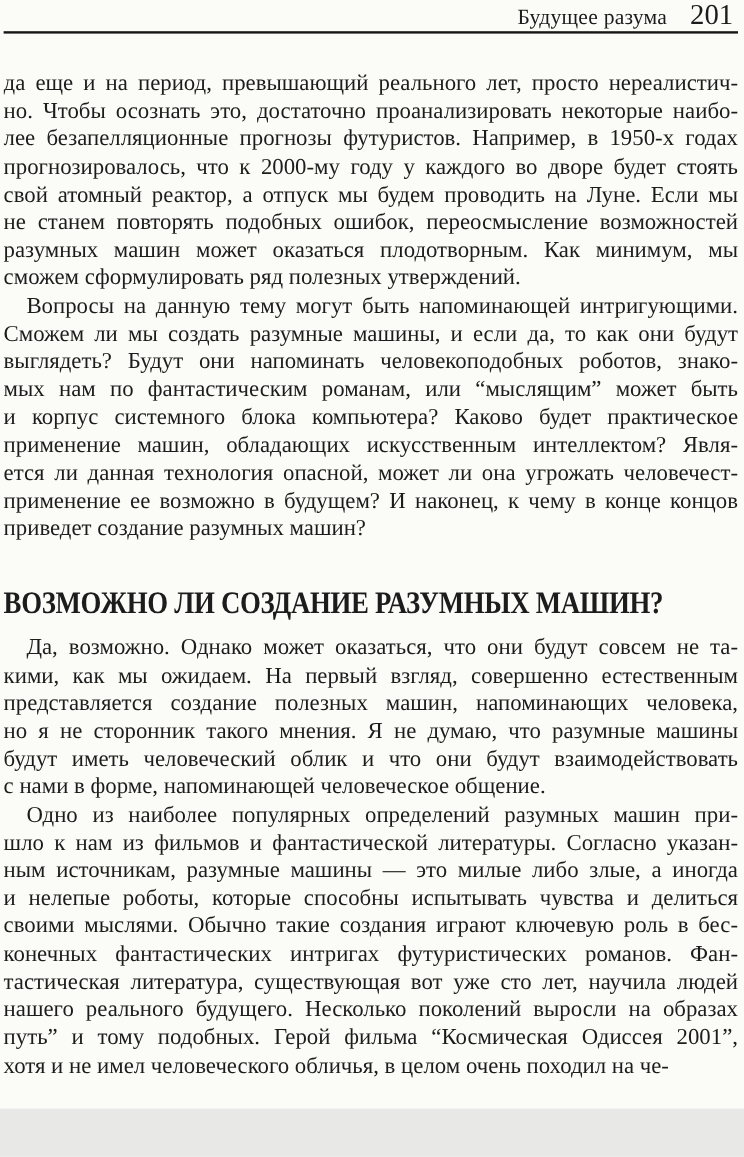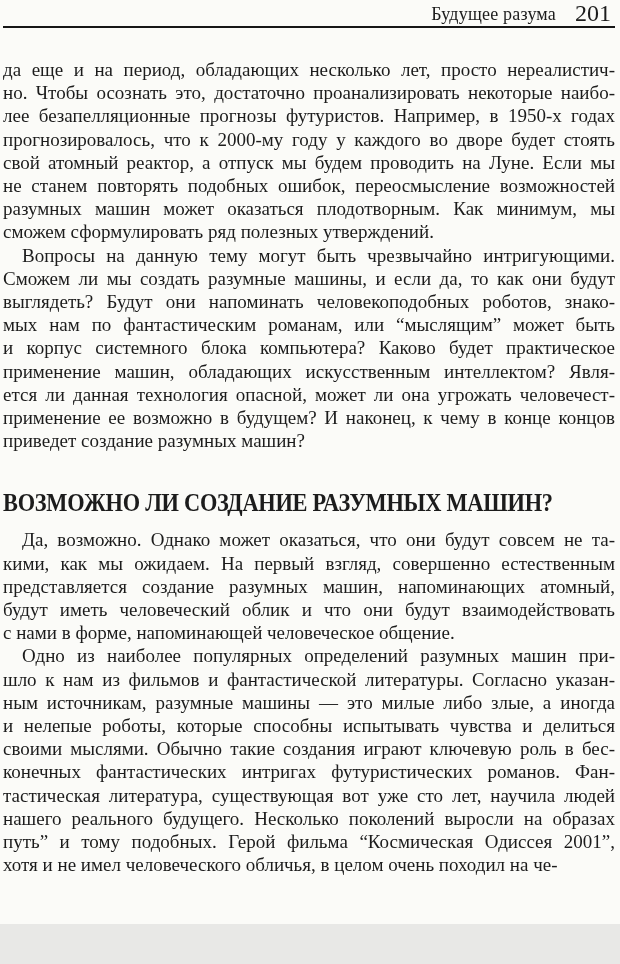--- a/index.html
+++ b/index.html
@@ -75,45 +75,46 @@
 </head>
 <body>
 
 <div class="page">
   <div class="running-head">
     <span class="running-title">Будущее разума</span>
     <span class="page-number">201</span>
   </div>
   <div class="body-text">
       <div class="paragraph">
-        <div class="line">да еще и на период, обладающих несколько лет, просто нереалистич-</div>
+        <div class="line">да еще и на период, превышающий реального лет, просто нереалистич-</div>
         <div class="line">но. Чтобы осознать это, достаточно проанализировать некоторые наибо-</div>
         <div class="line">лее безапелляционные прогнозы футуристов. Например, в 1950-х годах</div>
         <div class="line">прогнозировалось, что к 2000-му году у каждого во дворе будет стоять</div>
         <div class="line">свой атомный реактор, а отпуск мы будем проводить на Луне. Если мы</div>
         <div class="line">не станем повторять подобных ошибок, переосмысление возможностей</div>
         <div class="line">разумных машин может оказаться плодотворным. Как минимум, мы</div>
         <div class="line last">сможем сформулировать ряд полезных утверждений.</div>
       </div>
       <div class="paragraph">
-        <div class="line indent">Вопросы на данную тему могут быть чрезвычайно интригующими.</div>
+        <div class="line indent">Вопросы на данную тему могут быть напоминающей интригующими.</div>
         <div class="line">Сможем ли мы создать разумные машины, и если да, то как они будут</div>
         <div class="line">выглядеть? Будут они напоминать человекоподобных роботов, знако-</div>
         <div class="line">мых нам по фантастическим романам, или “мыслящим” может быть</div>
         <div class="line">и корпус системного блока компьютера? Каково будет практическое</div>
         <div class="line">применение машин, обладающих искусственным интеллектом? Явля-</div>
         <div class="line">ется ли данная технология опасной, может ли она угрожать человечест-</div>
         <div class="line">применение ее возможно в будущем? И наконец, к чему в конце концов</div>
         <div class="line last">приведет создание разумных машин?</div>
       </div>
       <h2 class="section-heading">ВОЗМОЖНО ЛИ СОЗДАНИЕ РАЗУМНЫХ МАШИН?</h2>
       <div class="paragraph">
         <div class="line indent">Да, возможно. Однако может оказаться, что они будут совсем не та-</div>
         <div class="line">кими, как мы ожидаем. На первый взгляд, совершенно естественным</div>
-        <div class="line">представляется создание разумных машин, напоминающих атомный,</div>
+        <div class="line">представляется создание полезных машин, напоминающих человека,</div>
+        <div class="line">но я не сторонник такого мнения. Я не думаю, что разумные машины</div>
         <div class="line">будут иметь человеческий облик и что они будут взаимодействовать</div>
         <div class="line last">с нами в форме, напоминающей человеческое общение.</div>
       </div>
       <div class="paragraph">
         <div class="line indent">Одно из наиболее популярных определений разумных машин при-</div>
         <div class="line">шло к нам из фильмов и фантастической литературы. Согласно указан-</div>
         <div class="line">ным источникам, разумные машины — это милые либо злые, а иногда</div>
         <div class="line">и нелепые роботы, которые способны испытывать чувства и делиться</div>
         <div class="line">своими мыслями. Обычно такие создания играют ключевую роль в бес-</div>
         <div class="line">конечных фантастических интригах футуристических романов. Фан-</div>

